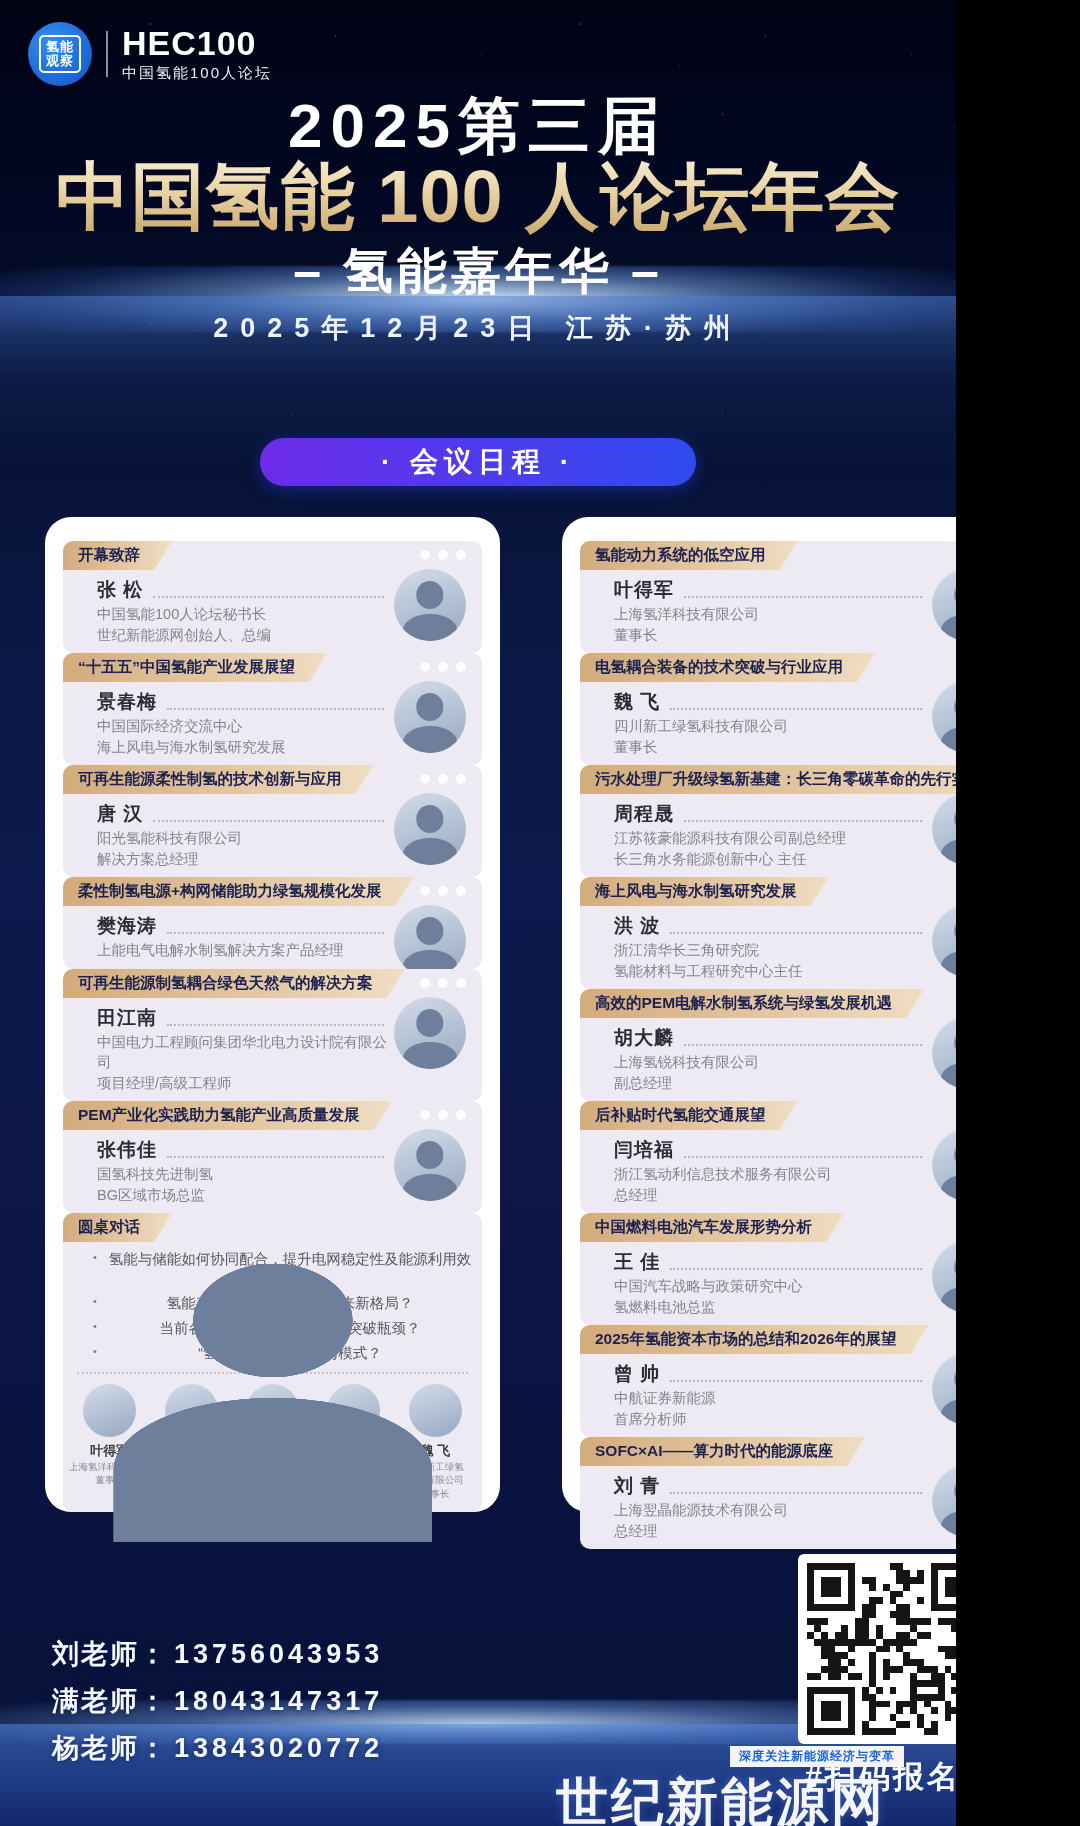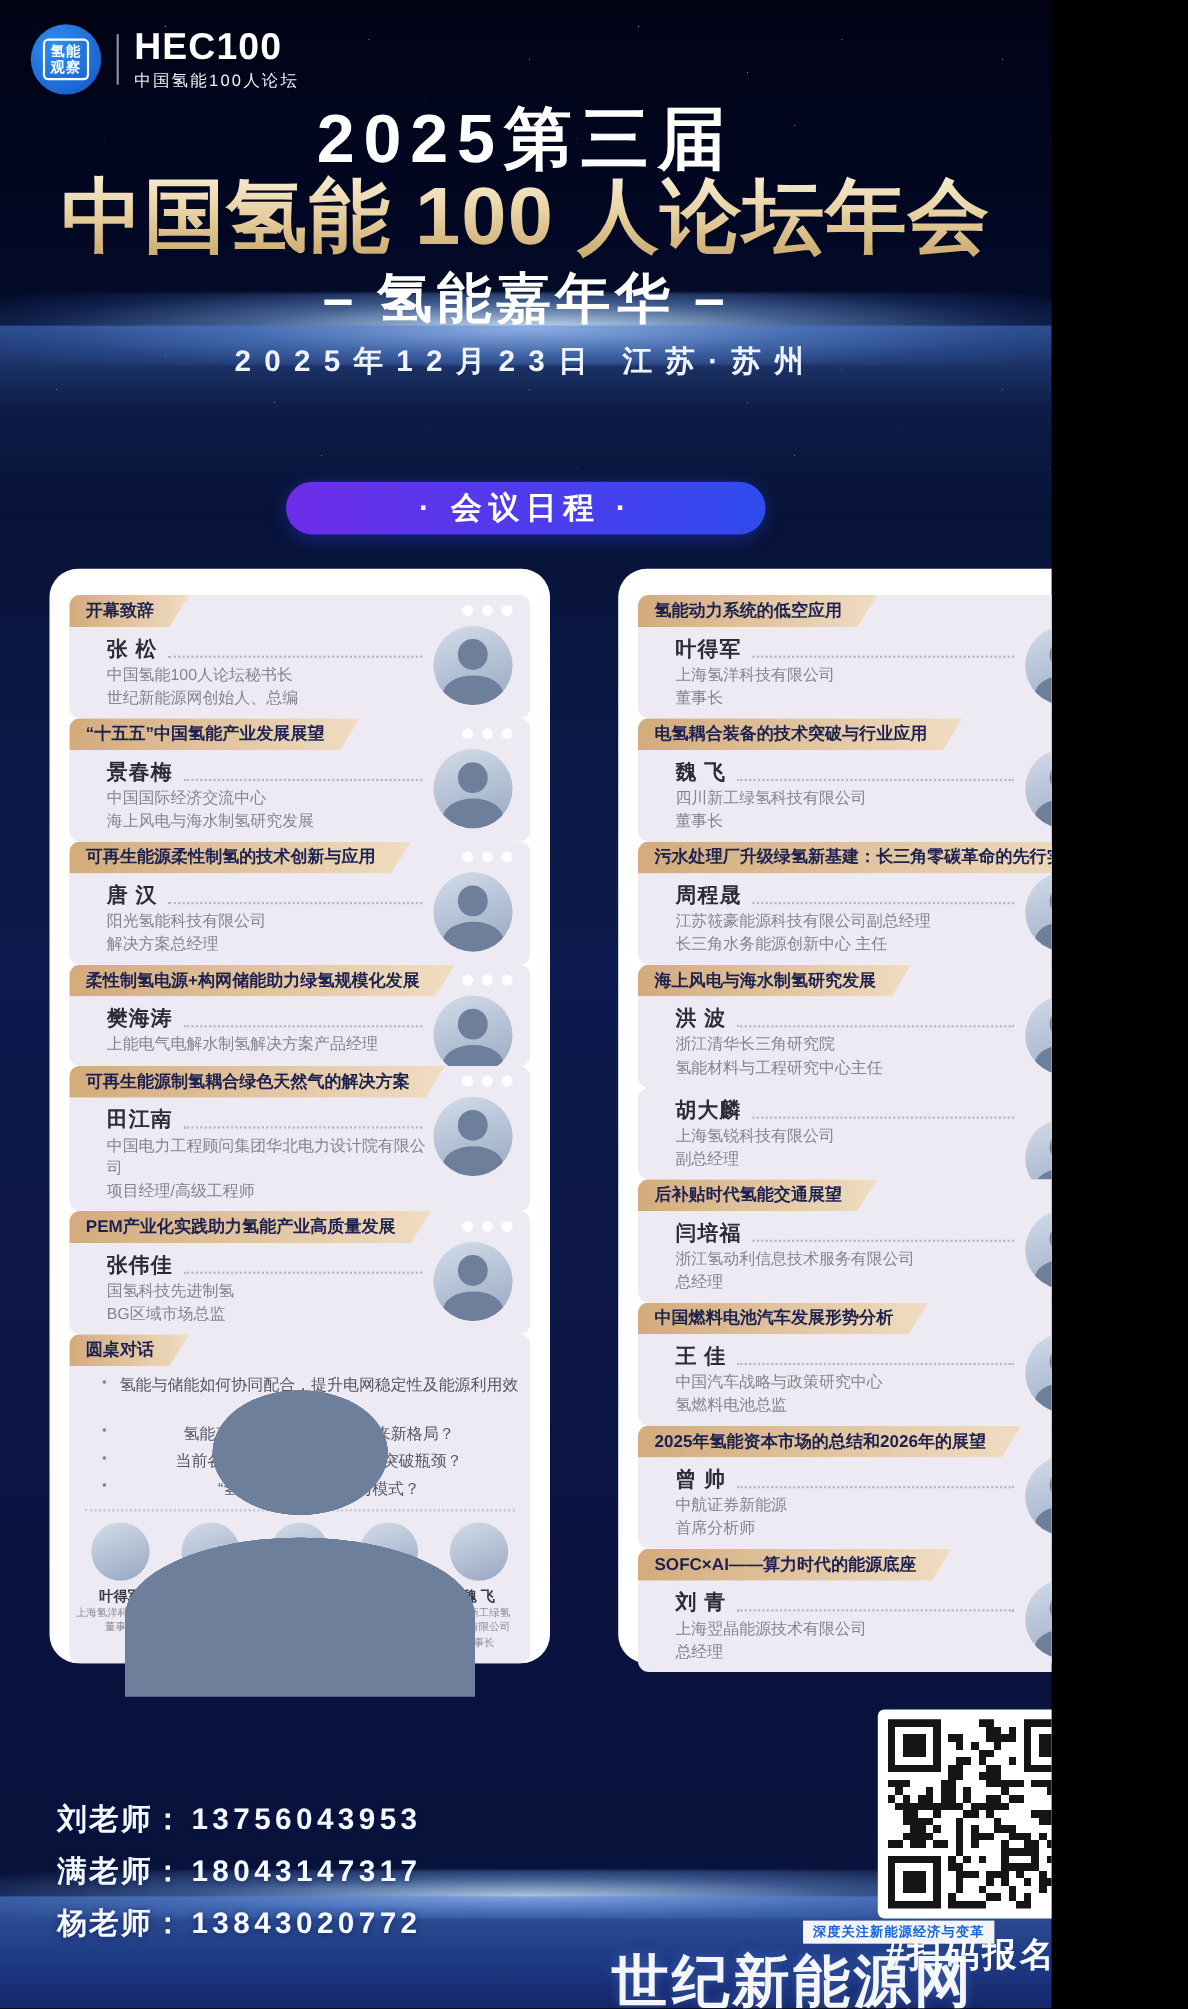--- a/index.html
+++ b/index.html
@@ -326,20 +326,21 @@
       <span class="avatar"></span>
       <div class="nrow">
           <span class="name">洪 波</span>
           <span class="dotline"></span>
         </div>
       <div class="org">浙江清华长三角研究院</div>
       <div class="org">氢能材料与工程研究中心主任</div>
     </div>
 
     <div class="session">
+      <span class="topic">高效的PEM电解水制氢系统与绿氢发展机遇</span>
       <span class="dots">
           <i></i>
           <i></i>
           <i></i>
         </span>
       <span class="avatar"></span>
       <div class="nrow">
           <span class="name">胡大麟</span>
           <span class="dotline"></span>
         </div>

